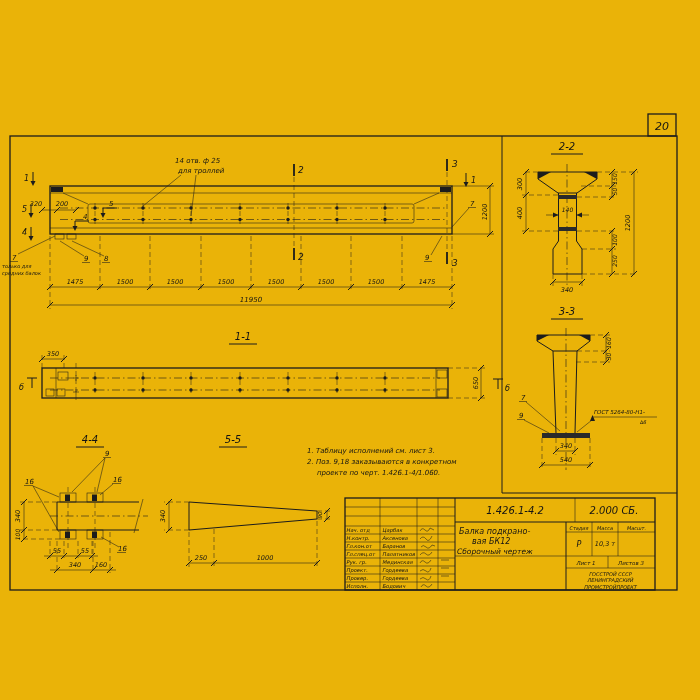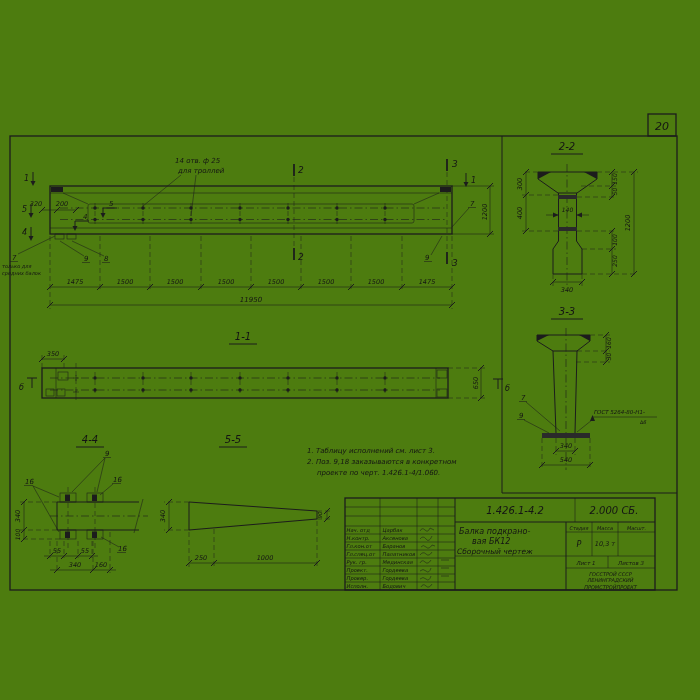--- a/index.html
+++ b/index.html
@@ -1,16 +1,16 @@
 <!DOCTYPE html>
 <html><head>
 <meta charset="utf-8">
 <style>
   html,body{margin:0;padding:0;background:#e8e8e8;}
-  #sheet{position:relative;width:700px;height:700px;background:#4d7c0f;font-family:"DejaVu Sans",sans-serif;}
+  #sheet{position:relative;width:700px;height:700px;background:#eab308;font-family:"DejaVu Sans",sans-serif;}
   svg{position:absolute;left:0;top:0;}
   
   .s{stroke:#1c1c1c;fill:none;stroke-width:1;}
   .s12{stroke-width:1.3;}
   .s05{stroke-width:.55;}
   .s16{stroke-width:1.8;}
   .dd{stroke:#1c1c1c;fill:none;stroke-dasharray:8 3 1.5 3;stroke-width:.6;}
   .dsh{stroke:#1c1c1c;fill:none;stroke-dasharray:5 3;stroke-width:.5;}
   .f{fill:#1c1c1c;stroke:none;}
   .fw{fill:#2a2a2a;stroke:none;}

